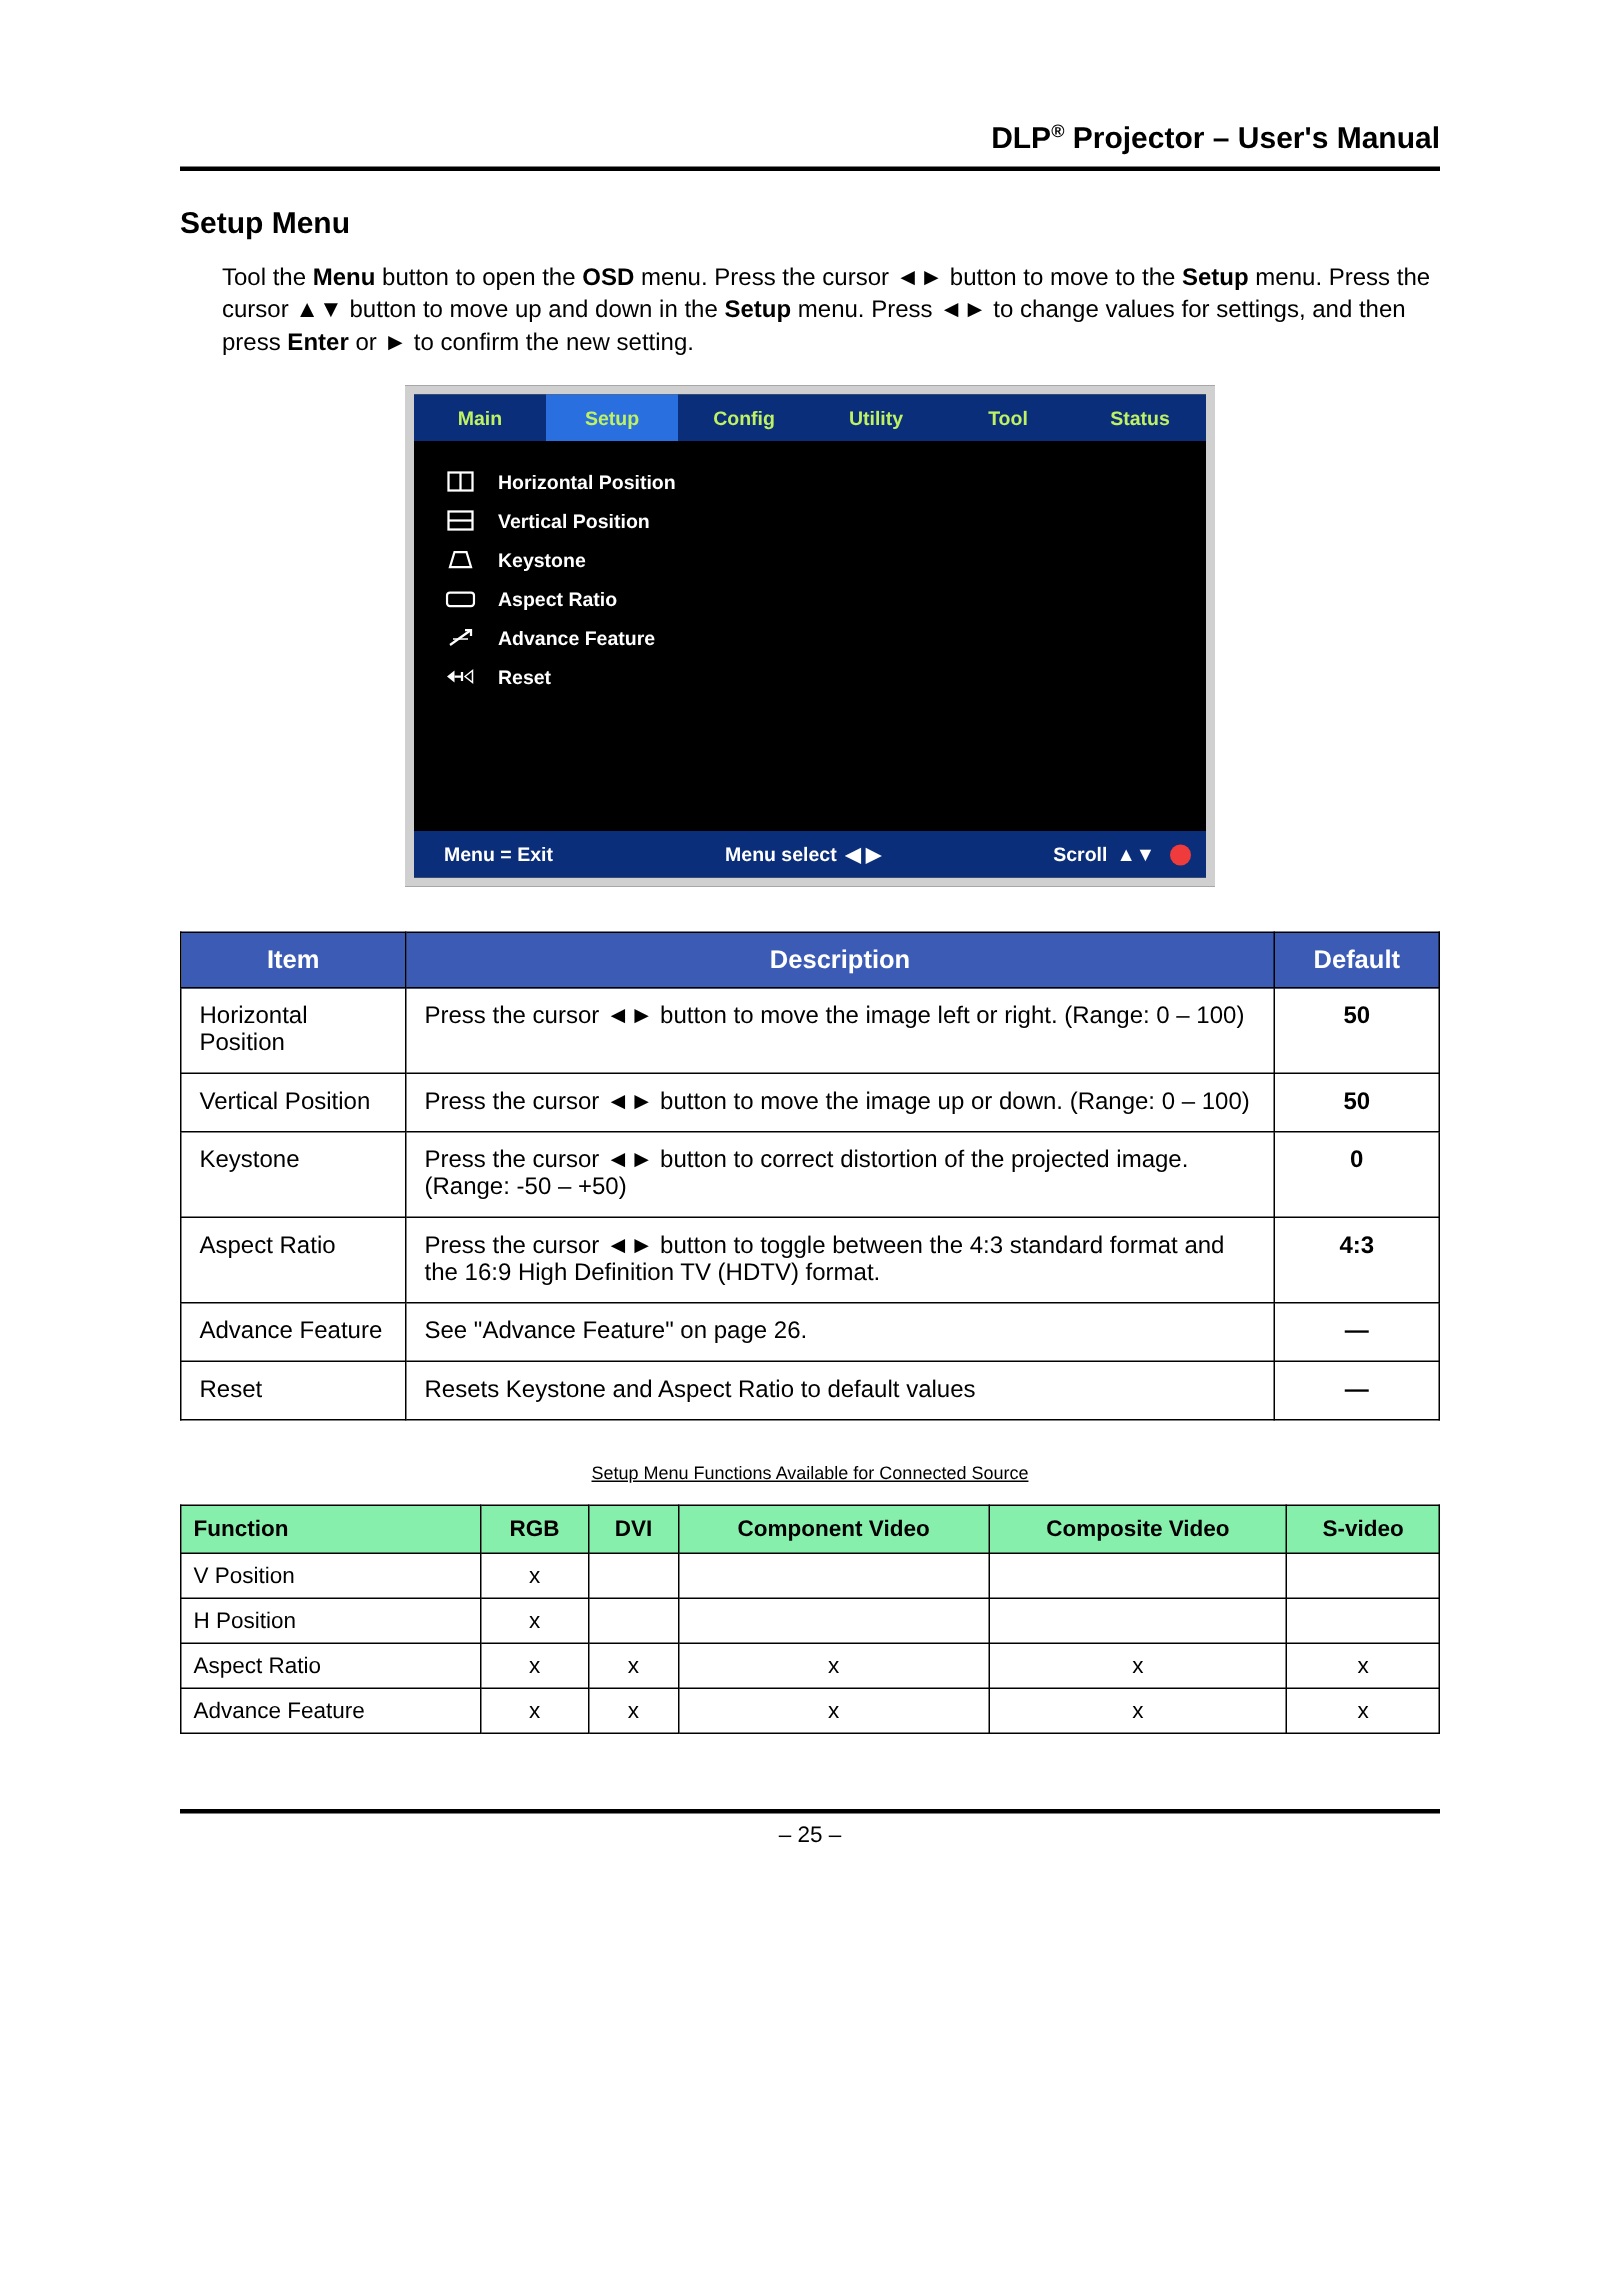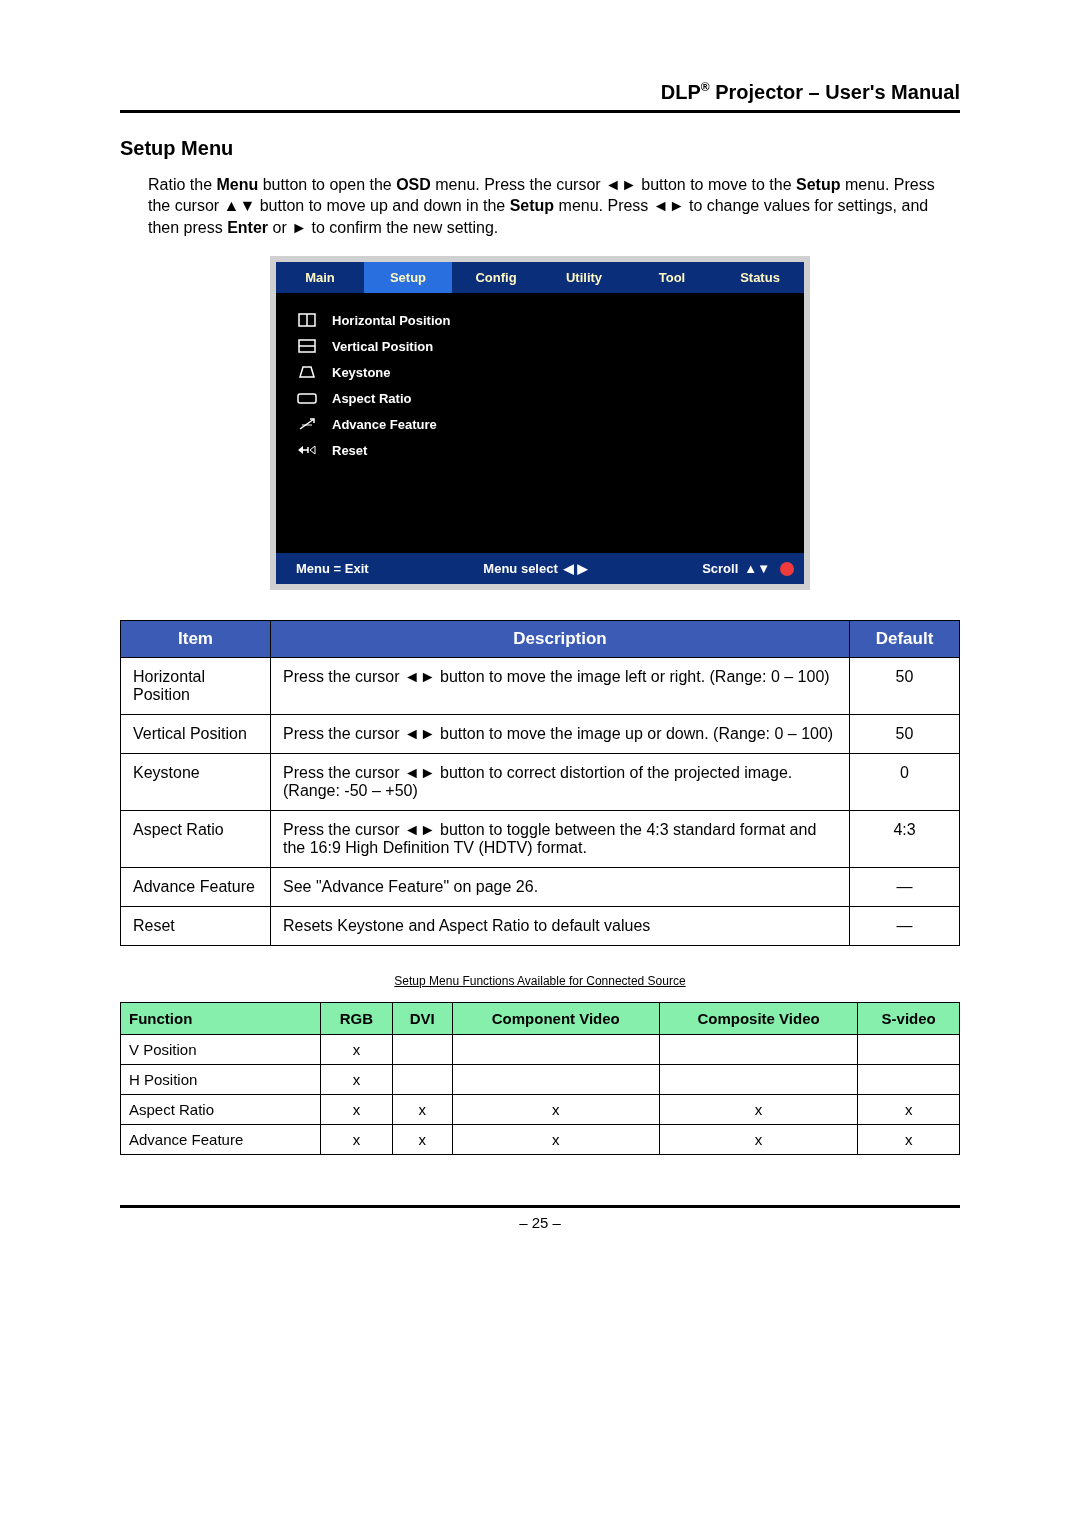--- a/index.html
+++ b/index.html
@@ -7,38 +7,38 @@
   .page { padding: 80px 120px 40px 120px; }
   .hdr { display: flex; justify-content: flex-end; font-size: 20px; font-weight: bold; border-bottom: 3px solid #000; padding-bottom: 6px; margin-bottom: 24px; }
   .hdr sup { font-size: 12px; vertical-align: super; }
   h2.section { font-size: 20px; font-weight: bold; margin-bottom: 14px; }
   .intro { font-size: 16px; line-height: 1.35; margin-left: 28px; margin-bottom: 18px; }
   .intro b { font-weight: bold; }
 
   .osd-wrap { display: flex; justify-content: center; margin-bottom: 30px; }
   .osd { width: 540px; border: 6px solid #d0d0d0; background: #000; color: #fff; font-family: Arial, sans-serif; font-size: 13px; font-weight: bold; }
   .osd-tabs { display: flex; }
-  .osd-tab { flex: 1; text-align: center; padding: 8px 0; background: #0b2e7a; color: #fef9c3; }
+  .osd-tab { flex: 1; text-align: center; padding: 8px 0; background: #0b2e7a; color: #bef264; }
   .osd-tab.active { background: #2a6fe0; }
   .osd-body { padding: 14px 20px 90px 20px; background: #000; }
   .osd-row { display: flex; align-items: center; padding: 5px 0; }
   .osd-icon { width: 22px; height: 16px; margin-right: 14px; display:flex; align-items:center; justify-content:center; }
   .osd-icon svg { display:block; }
   .osd-label { color: #fff; }
   .osd-footer { display: flex; align-items: center; padding: 8px 10px; background: #0b2e7a; color: #fff; font-weight: bold; }
   .osd-footer .spacer { flex: 1; }
   .osd-footer .seg { display: flex; align-items: center; gap: 6px; margin: 0 10px; }
   .mic { width:14px; height:14px; background:#ef3b3b; border-radius:50%; display:inline-block; }
 
   table.items { width: 100%; border-collapse: collapse; margin-bottom: 28px; }
   table.items th { background: #3b5bb5; color: #fff; font-weight: bold; font-size: 17px; padding: 8px 10px; border: 1.5px solid #000; }
   table.items th.col-item { width: 150px; text-align: center; }
   table.items th.col-def  { width: 110px; text-align: center; }
   table.items td { border: 1.5px solid #000; padding: 10px 12px; font-size: 16px; vertical-align: top; }
-  table.items td.def { text-align: center; }
+  table.items td.def { text-align: center; font-weight: bold; }
 
   h3.sub { font-size: 12px; text-align: center; text-decoration: underline; margin-bottom: 14px; font-weight: normal; }
 
   table.avail { width: 100%; border-collapse: collapse; }
   table.avail th { background: #86efac; font-weight: bold; font-size: 15px; padding: 7px 8px; border: 1.2px solid #000; text-align: center; }
   table.avail th.fn { text-align: left; width: 200px; }
   table.avail td { border: 1.2px solid #000; padding: 6px 8px; font-size: 15px; text-align: center; }
   table.avail td.fn { text-align: left; }
 
   .footer { margin-top: 50px; border-top: 3px solid #000; padding-top: 6px; text-align: center; font-weight: normal; font-size: 15px; }
@@ -49,21 +49,21 @@
 <div class="page">
   <div class="hdr">
     <span>
       <span>DLP</span><sup>®</sup><span> Projector – User's Manual</span>
     </span>
   </div>
 
   <h2 class="section">Setup Menu</h2>
 
   <p class="intro">
-    <span>Ratio the </span><b>Menu</b><span> button to open the </span><b>OSD</b><span> menu. Press the cursor ◄► button to move to the </span><b>Setup</b><span> menu. Press the cursor ▲▼ button to move up and down in the </span><b>Setup</b><span> menu. Press ◄► to change values for settings, and then press </span><b>Enter</b><span> or ► to confirm the new setting.</span>
+    <span>Tool the </span><b>Menu</b><span> button to open the </span><b>OSD</b><span> menu. Press the cursor ◄► button to move to the </span><b>Setup</b><span> menu. Press the cursor ▲▼ button to move up and down in the </span><b>Setup</b><span> menu. Press ◄► to change values for settings, and then press </span><b>Enter</b><span> or ► to confirm the new setting.</span>
   </p>
 
   <div class="osd-wrap">
     <div class="osd">
       <div class="osd-tabs" id="osd-tabs">
           <div class="osd-tab">Main</div>
           <div class="osd-tab active">Setup</div>
           <div class="osd-tab">Config</div>
           <div class="osd-tab">Utility</div>
           <div class="osd-tab">Tool</div>

